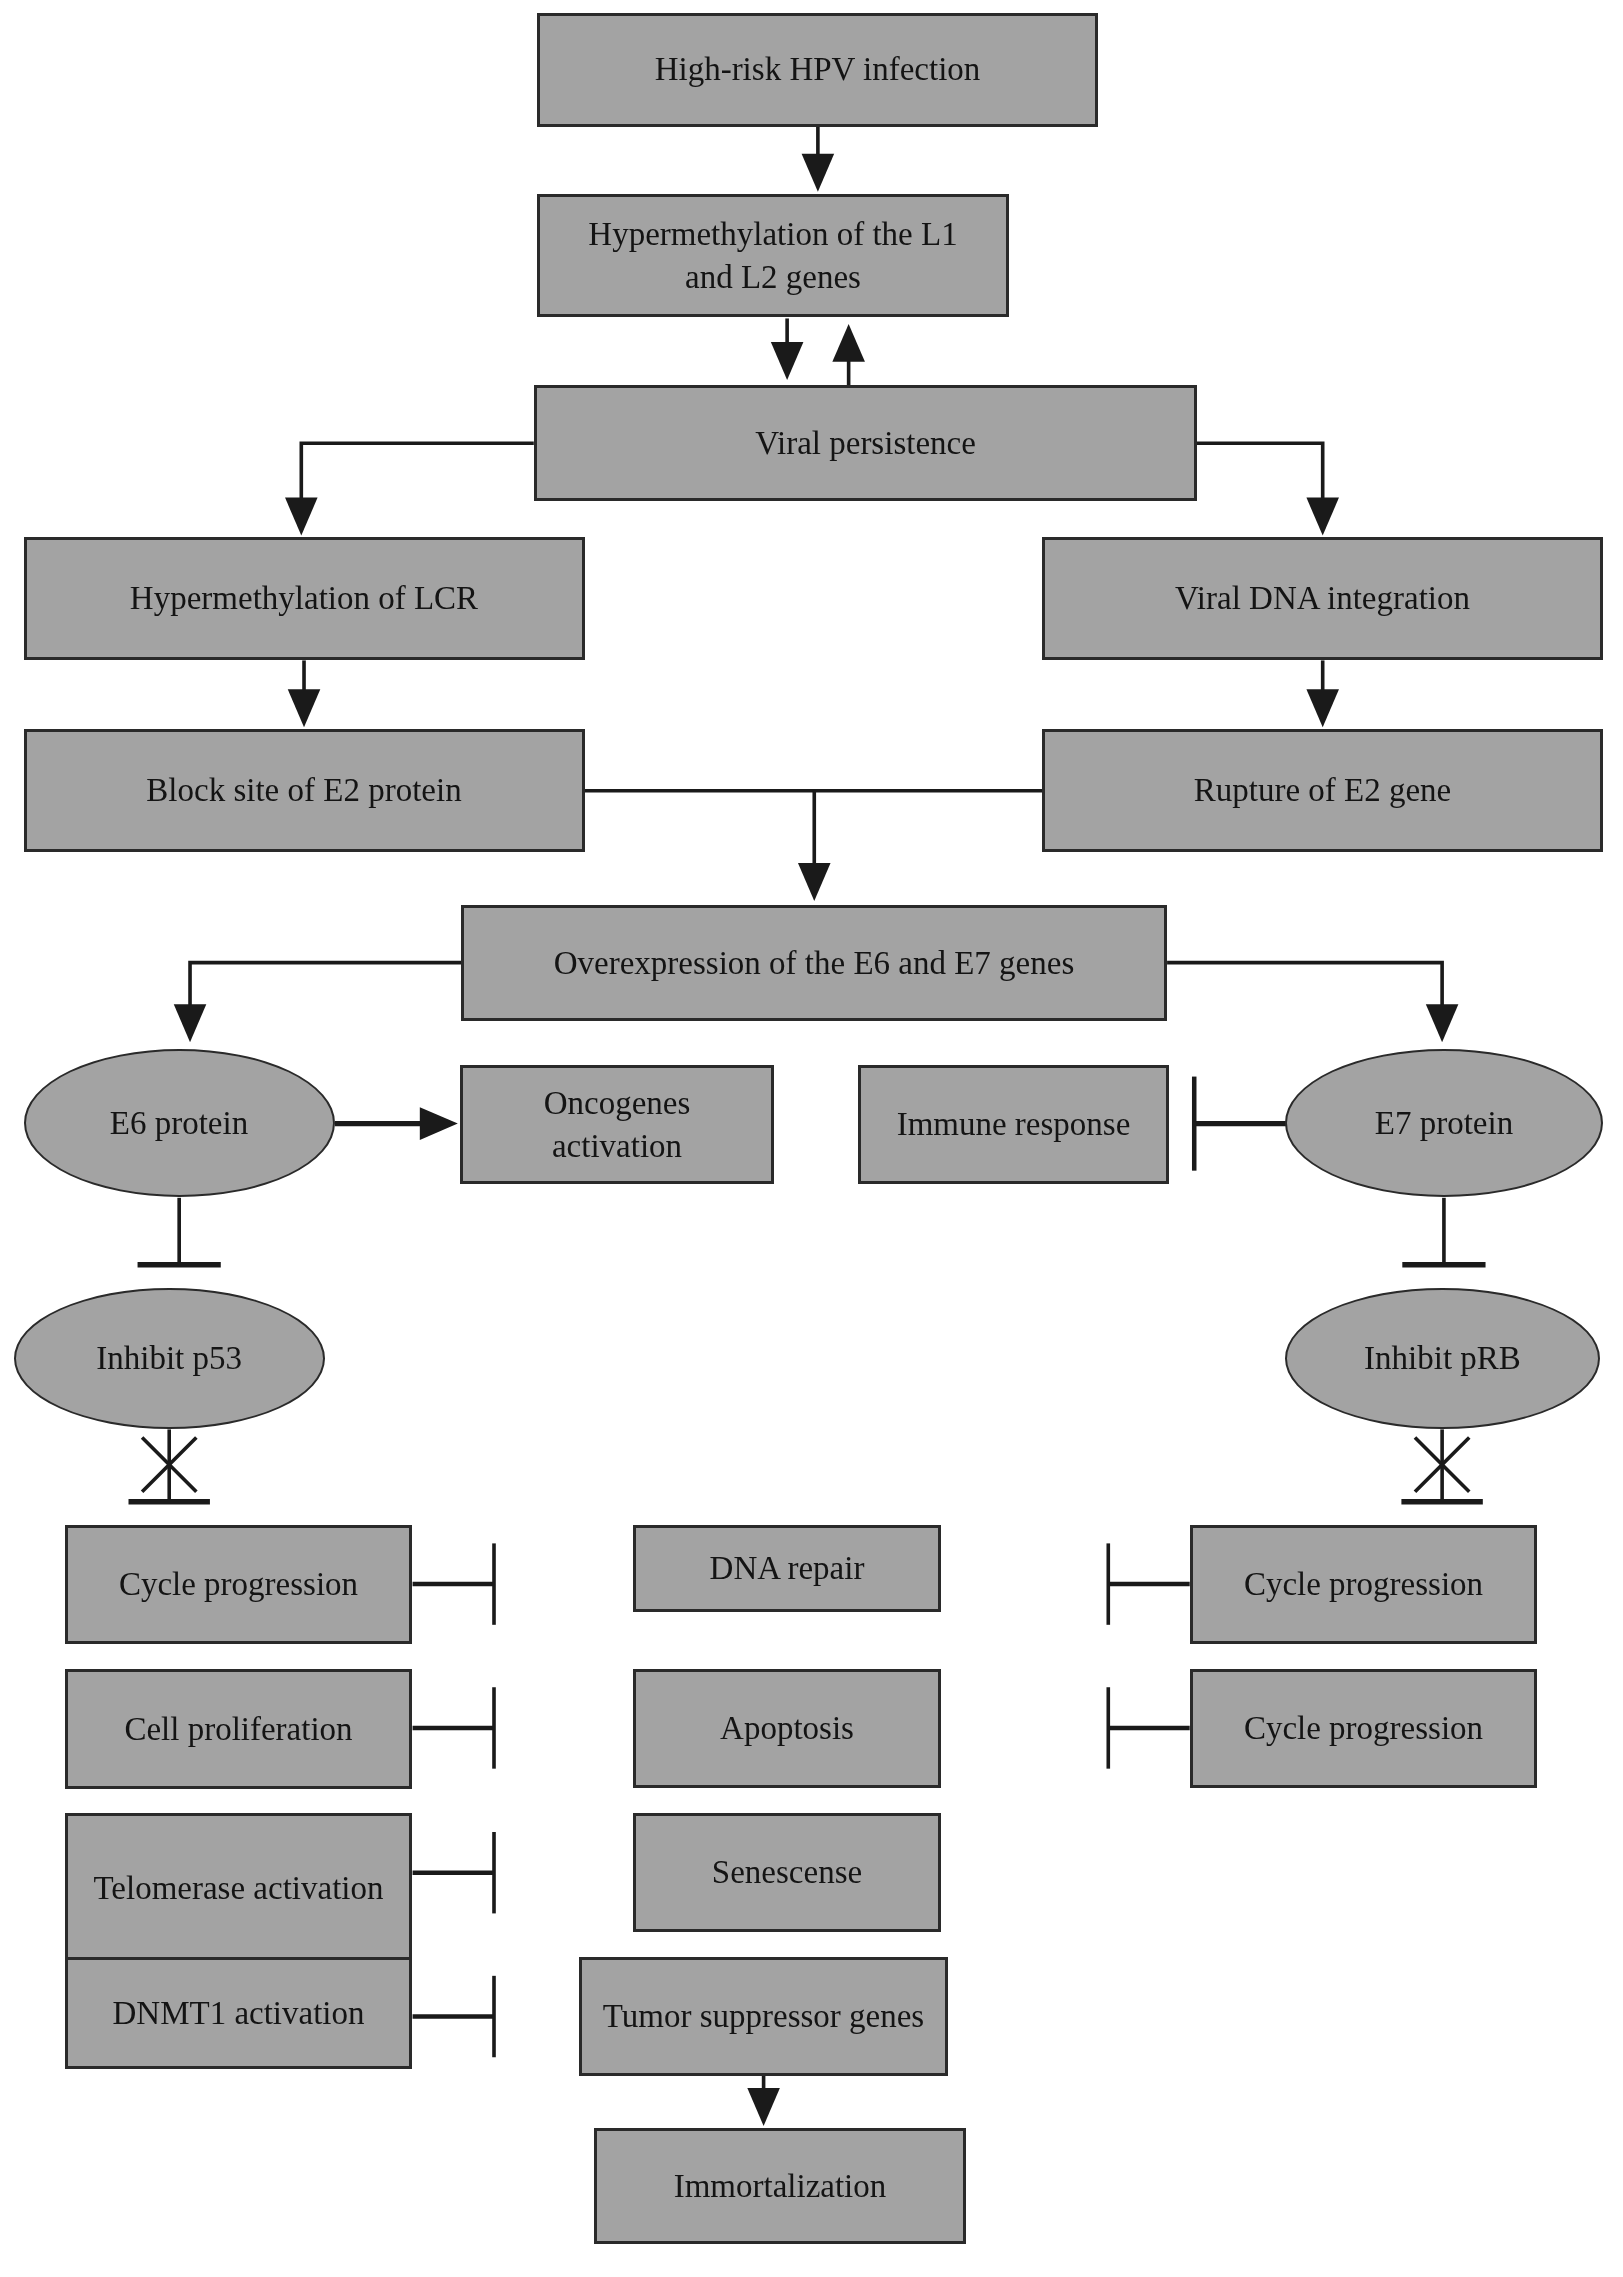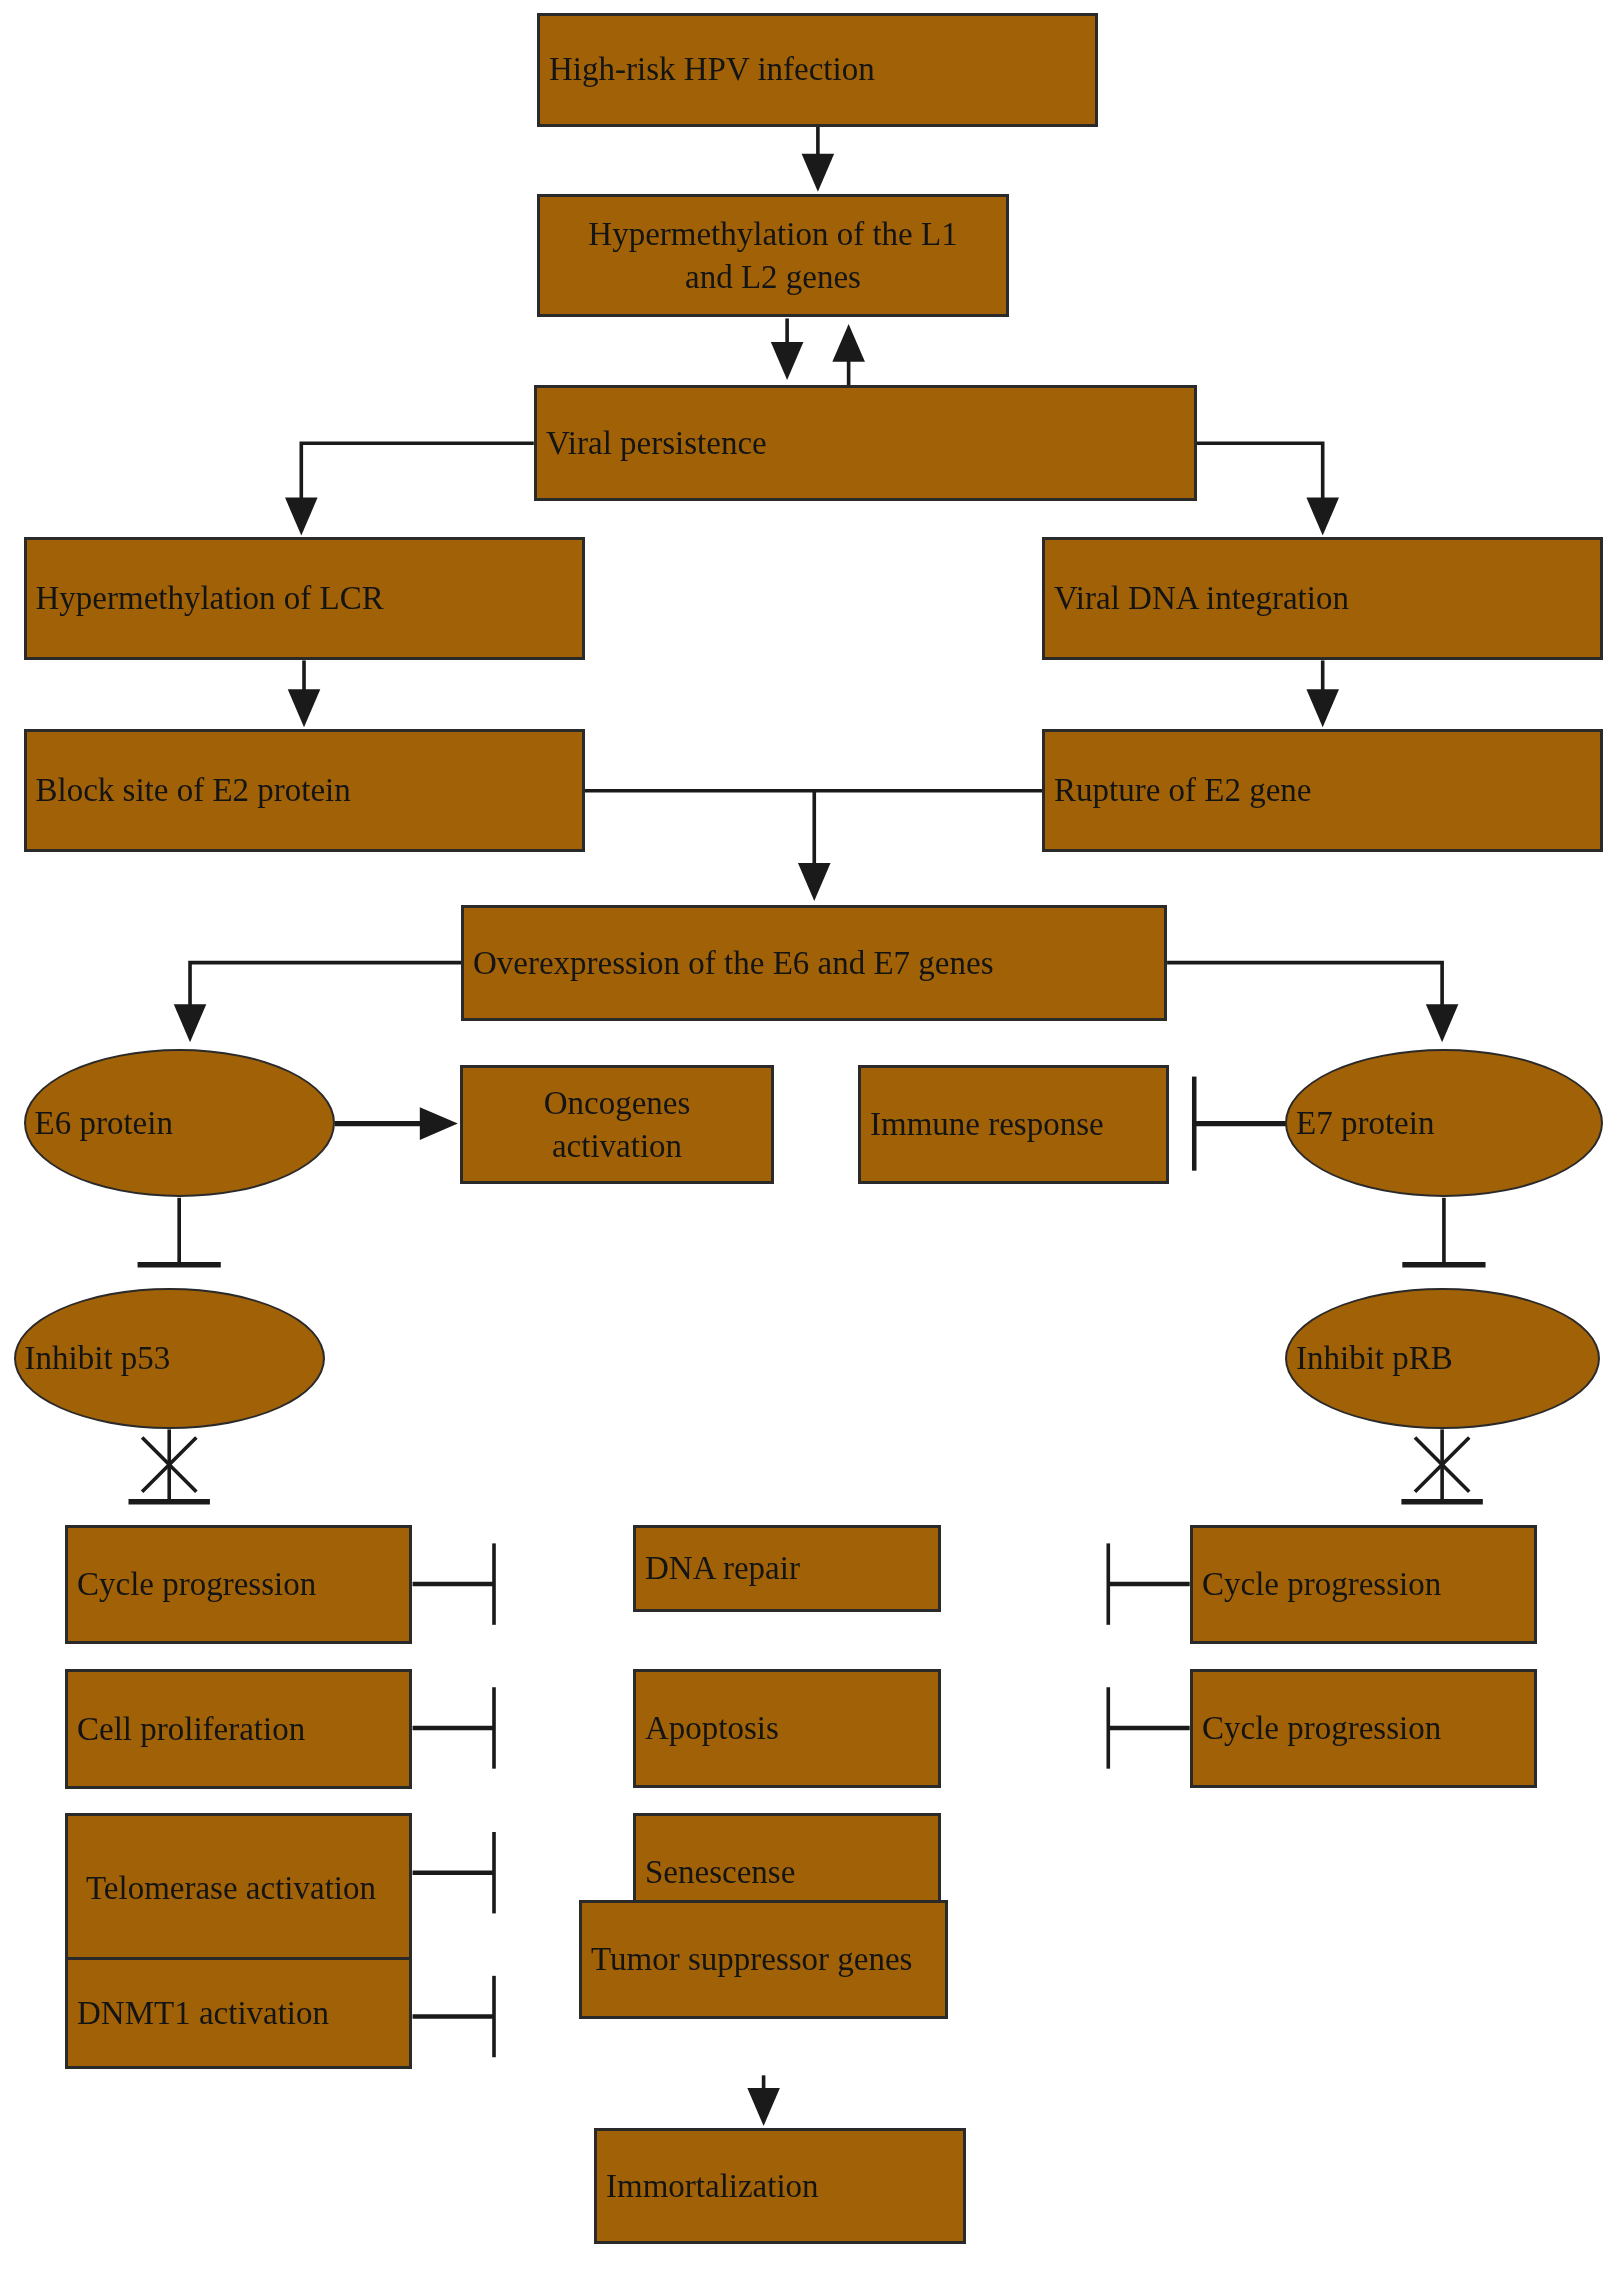--- a/index.html
+++ b/index.html
@@ -18,24 +18,24 @@
   .wires {
     position: absolute;
     left: 0;
     top: 0;
     z-index: 1;
   }
   .node {
     position: absolute;
     box-sizing: border-box;
     border: 3.6px solid #2a2a2a;
-    background: #a16207;
+    background: #a3a3a3;
     display: flex;
     align-items: center;
-    justify-content: flex-start;
+    justify-content: center;
     text-align: center;
     font-size: 33px;
     line-height: 1.3;
     z-index: 2;
     padding: 0 9px;
   }
   .node.ellipse {
     border-radius: 50%;
     border-width: 2.7px;
   }
@@ -243,21 +243,21 @@
   </div>
 
   <div class="node" style="left:633px;top:1669px;width:308px;height:119px">
     <span class="lbl">Apoptosis</span>
   </div>
 
   <div class="node" style="left:633px;top:1813px;width:308px;height:119px">
     <span class="lbl">Senescense</span>
   </div>
 
-  <div class="node" style="left:579px;top:1900px;width:369px;height:119px">
+  <div class="node" style="left:579px;top:1957px;width:369px;height:119px">
     <span class="lbl">Tumor suppressor genes</span>
   </div>
 
   <div class="node" style="left:594px;top:2128px;width:372px;height:116px">
     <span class="lbl">Immortalization</span>
   </div>
 
   <div class="node" style="left:1190px;top:1525px;width:347px;height:119px">
     <span class="lbl">Cycle progression</span>
   </div>

